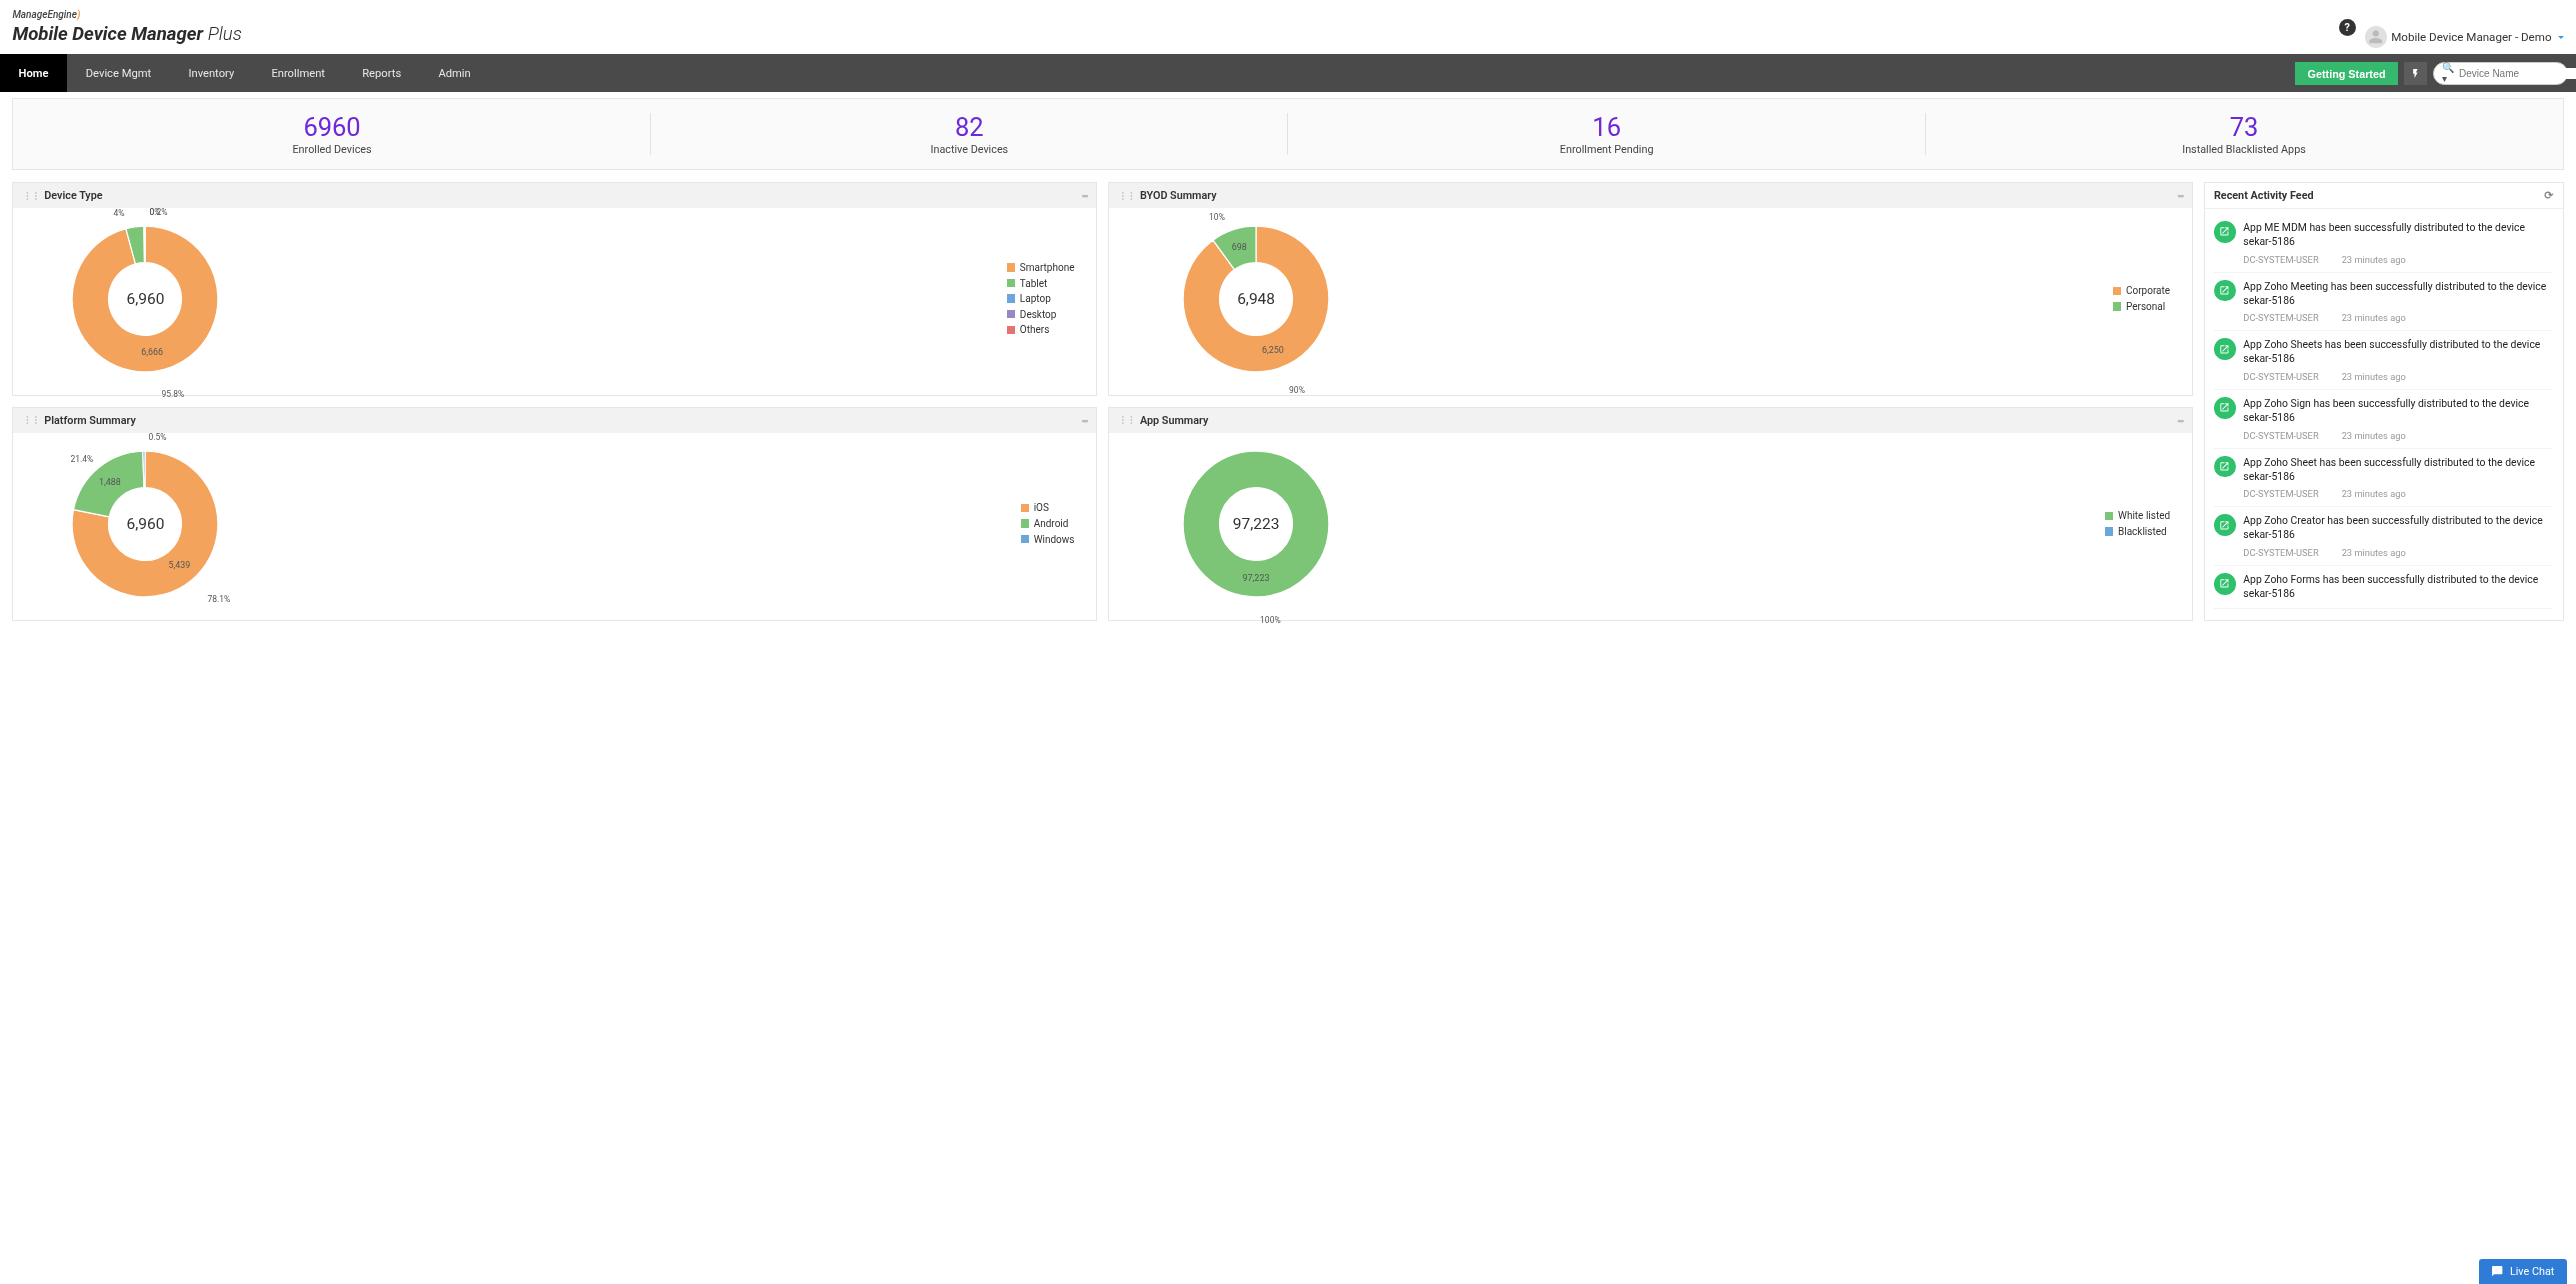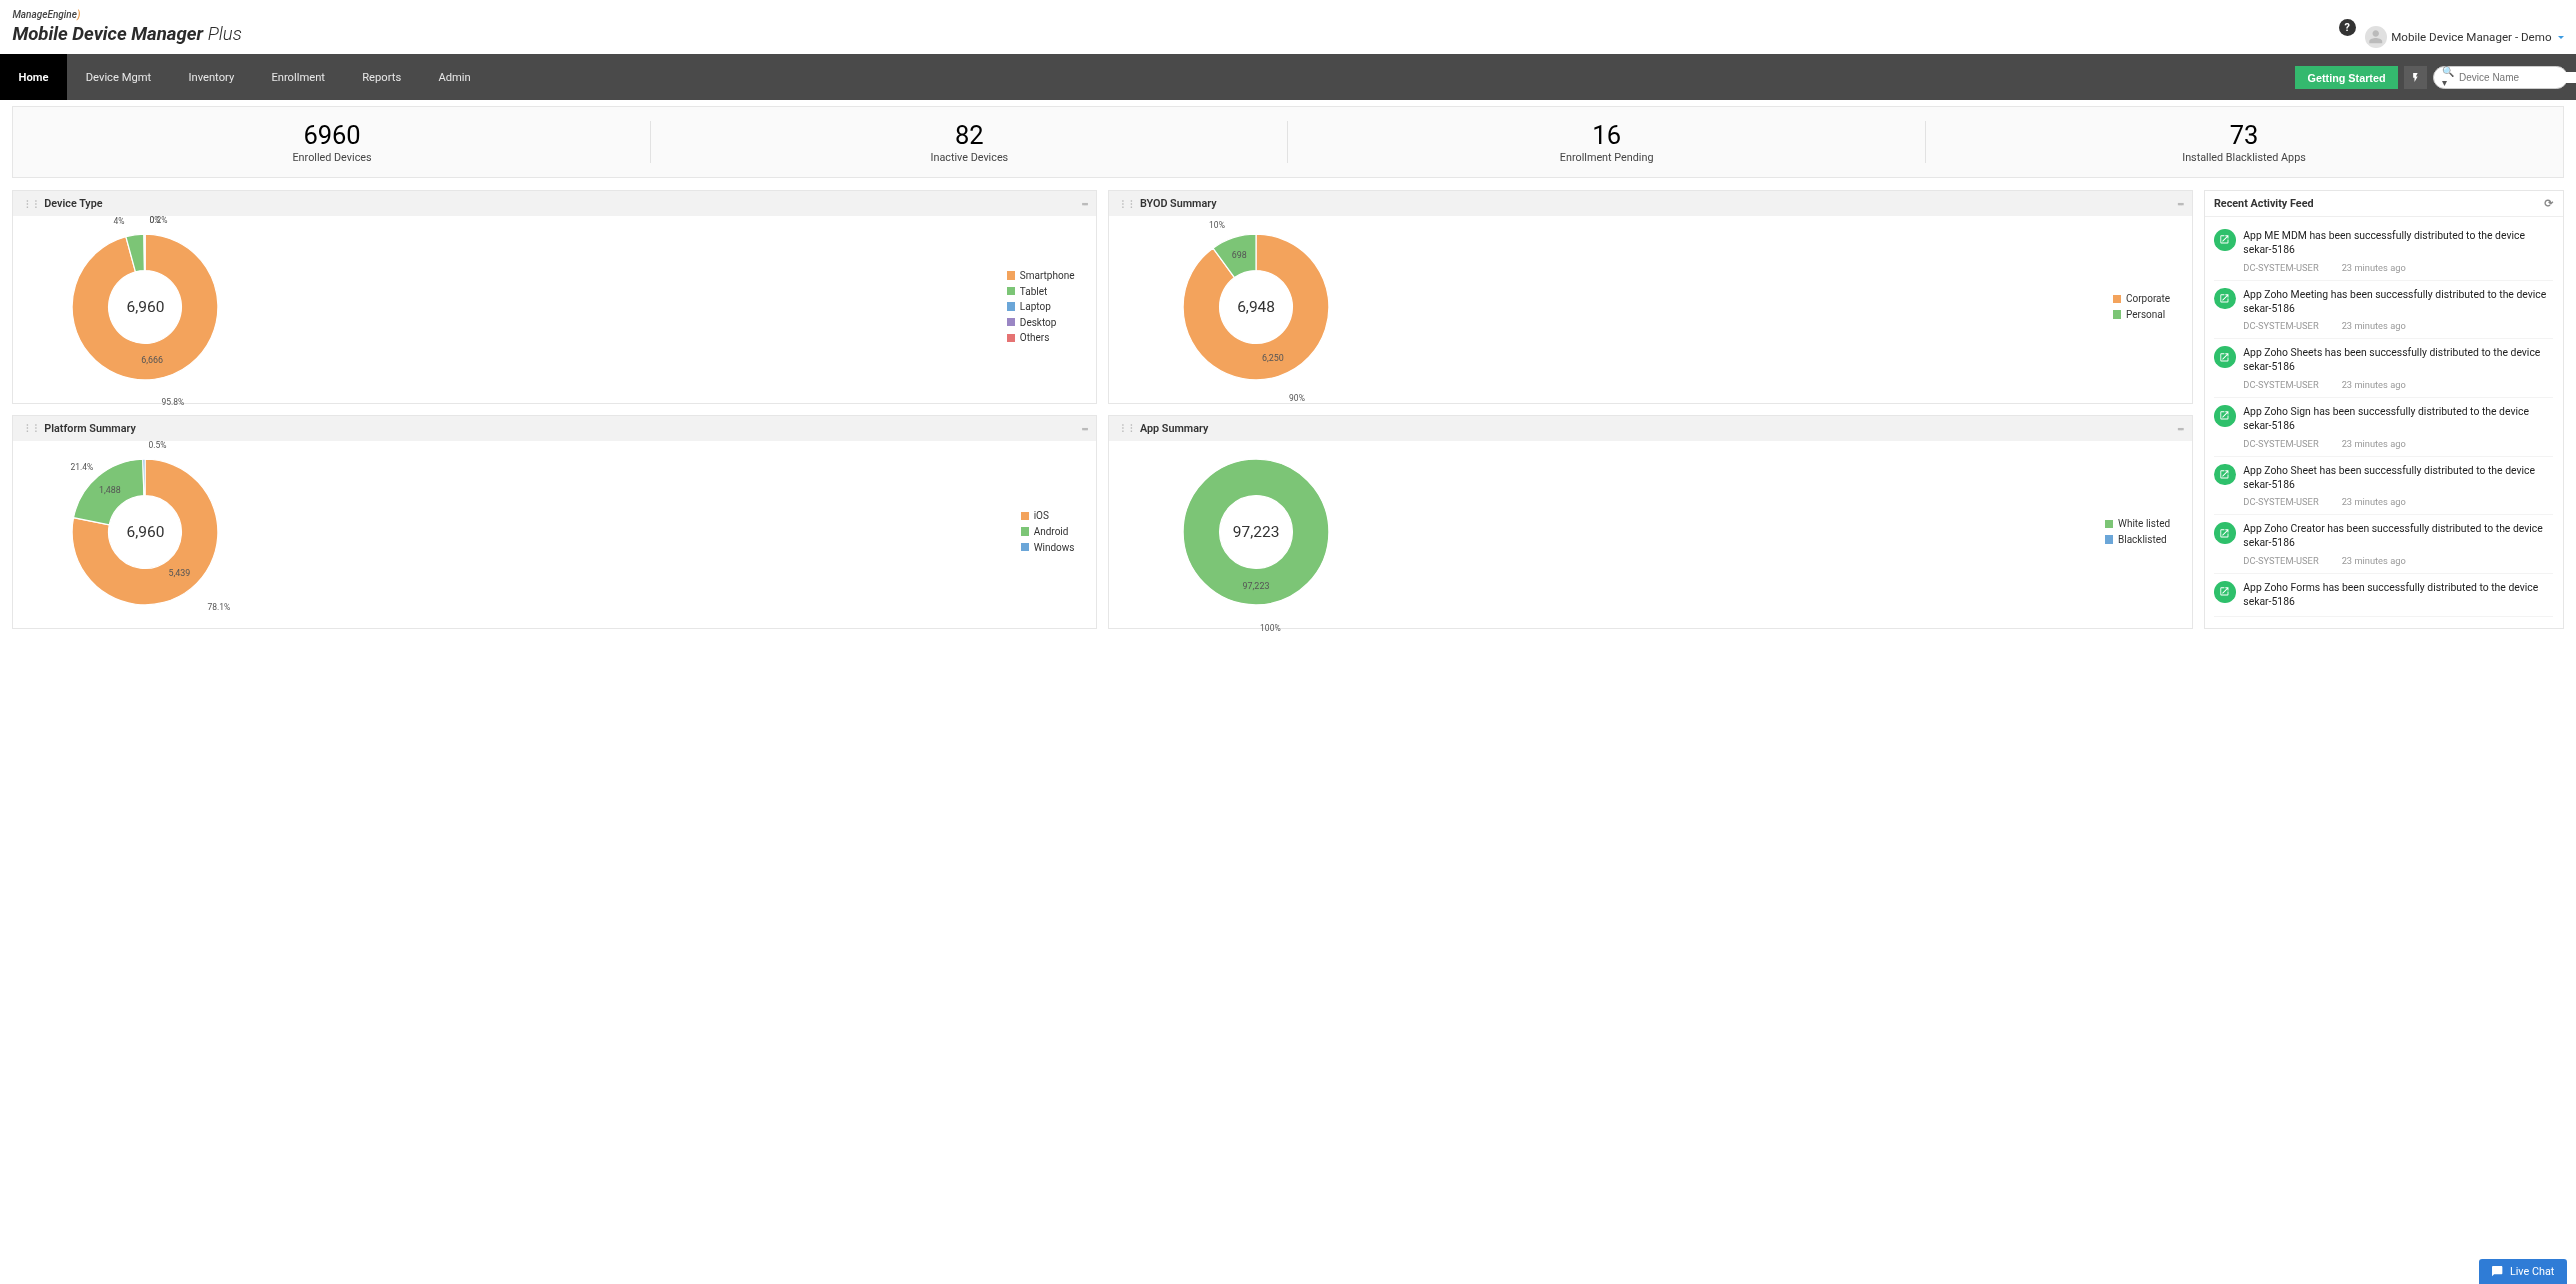--- a/index.html
+++ b/index.html
@@ -22,21 +22,21 @@
 .avatar { width: 21.7px; height: 21.7px; border-radius: 50%; background: #e0e0e0; display:flex; align-items:center; justify-content:center;}
 .avatar svg { fill: #bbb; }
 .help-circle {
   width: 17px; height: 17px; border-radius: 50%; background: #333; color: #fff;
   display: flex; align-items: center; justify-content: center; font-weight: bold; font-size: 10.8px;
   cursor:pointer;
 }
 .user-area { display: flex; align-items: center; gap: 4.6px; cursor:pointer; font-size:11.6px;margin-top:20px;}
 .dropdown-caret { width:0; height:0; border-left:3.1px solid transparent; border-right:3.1px solid transparent; border-top:3.9px solid #3b9ae1; margin-left:1.5px; }
 .navbar {
-  background: #4a4a4a; display: flex; align-items: center; height: 46px;
+  background: #4a4a4a; display: flex; align-items: center; height: 38px;
   padding: 0 0 0 0;
 }
 .nav-tabs { display: flex; height: 100%; }
 .nav-tab {
   color: #e8e8e8; padding: 0 18.6px; height: 100%; display:flex; align-items:center;
   cursor:pointer; font-size:11.2px;
 }
 .nav-tab.active { background: #000; color:#fff; font-weight:600;}
 .nav-right { margin-left:auto; display:flex; align-items:center; gap:6.2px; padding-right:7.7px;}
 .btn-getting-started {
@@ -59,21 +59,21 @@
 .kpi-row {
   border:0.8px solid #e6e6e6; background:#fafafa; display:flex;
   margin-bottom:12.4px;
 }
 .kpi {
   flex:1; text-align:center; padding:12.4px 6.2px; position:relative; cursor:pointer;
 }
 .kpi:not(:last-child)::after {
   content:""; position:absolute; right:0; top:20%; height:60%; width:0.8px; background:#e2e2e2;
 }
-.kpi-value { font-size:25.5px; color:#000000; font-weight:400; }
+.kpi-value { font-size:25.5px; color:#6d28d9; font-weight:400; }
 .kpi-label { font-size:10.8px; color:#444; margin-top:1.5px; }
 .dashboard {
   display:grid; grid-template-columns: 1fr 1fr 360px; gap:10.8px;
 }
 .card {
   border:0.8px solid #e6e6e6; background:#fff;
 }
 .card-header {
   background:#f2f2f2; padding:6.2px 9.3px; font-weight:600; font-size:10.8px;
   display:flex; align-items:center; gap:4.6px;

